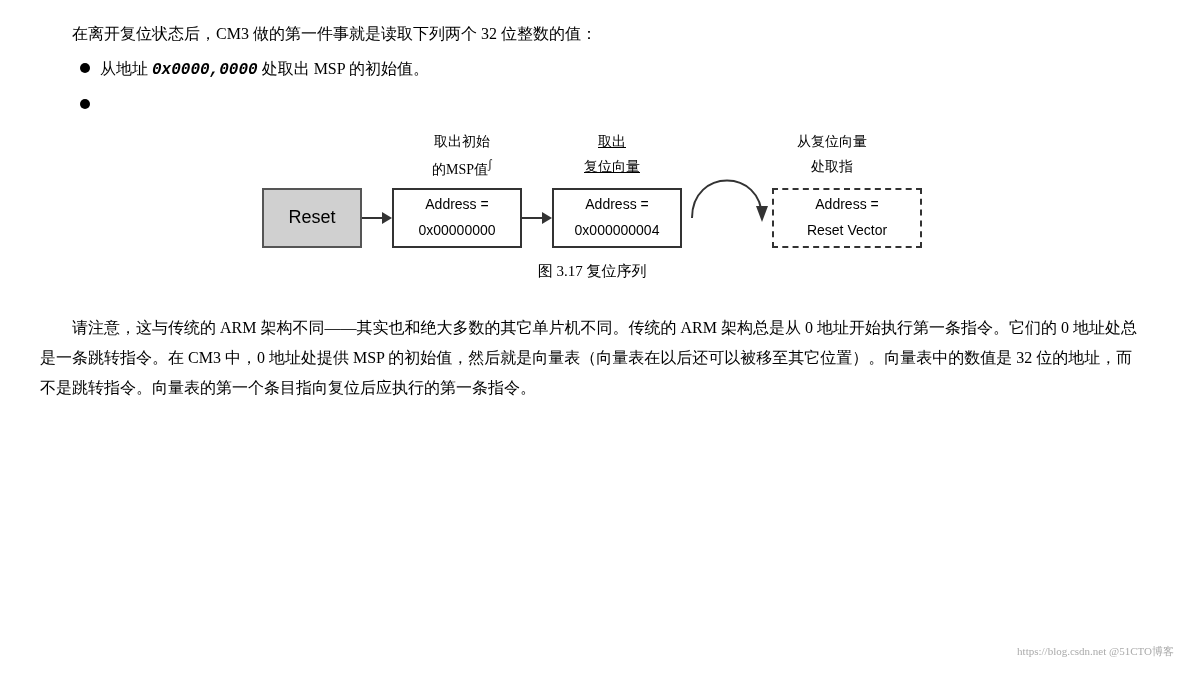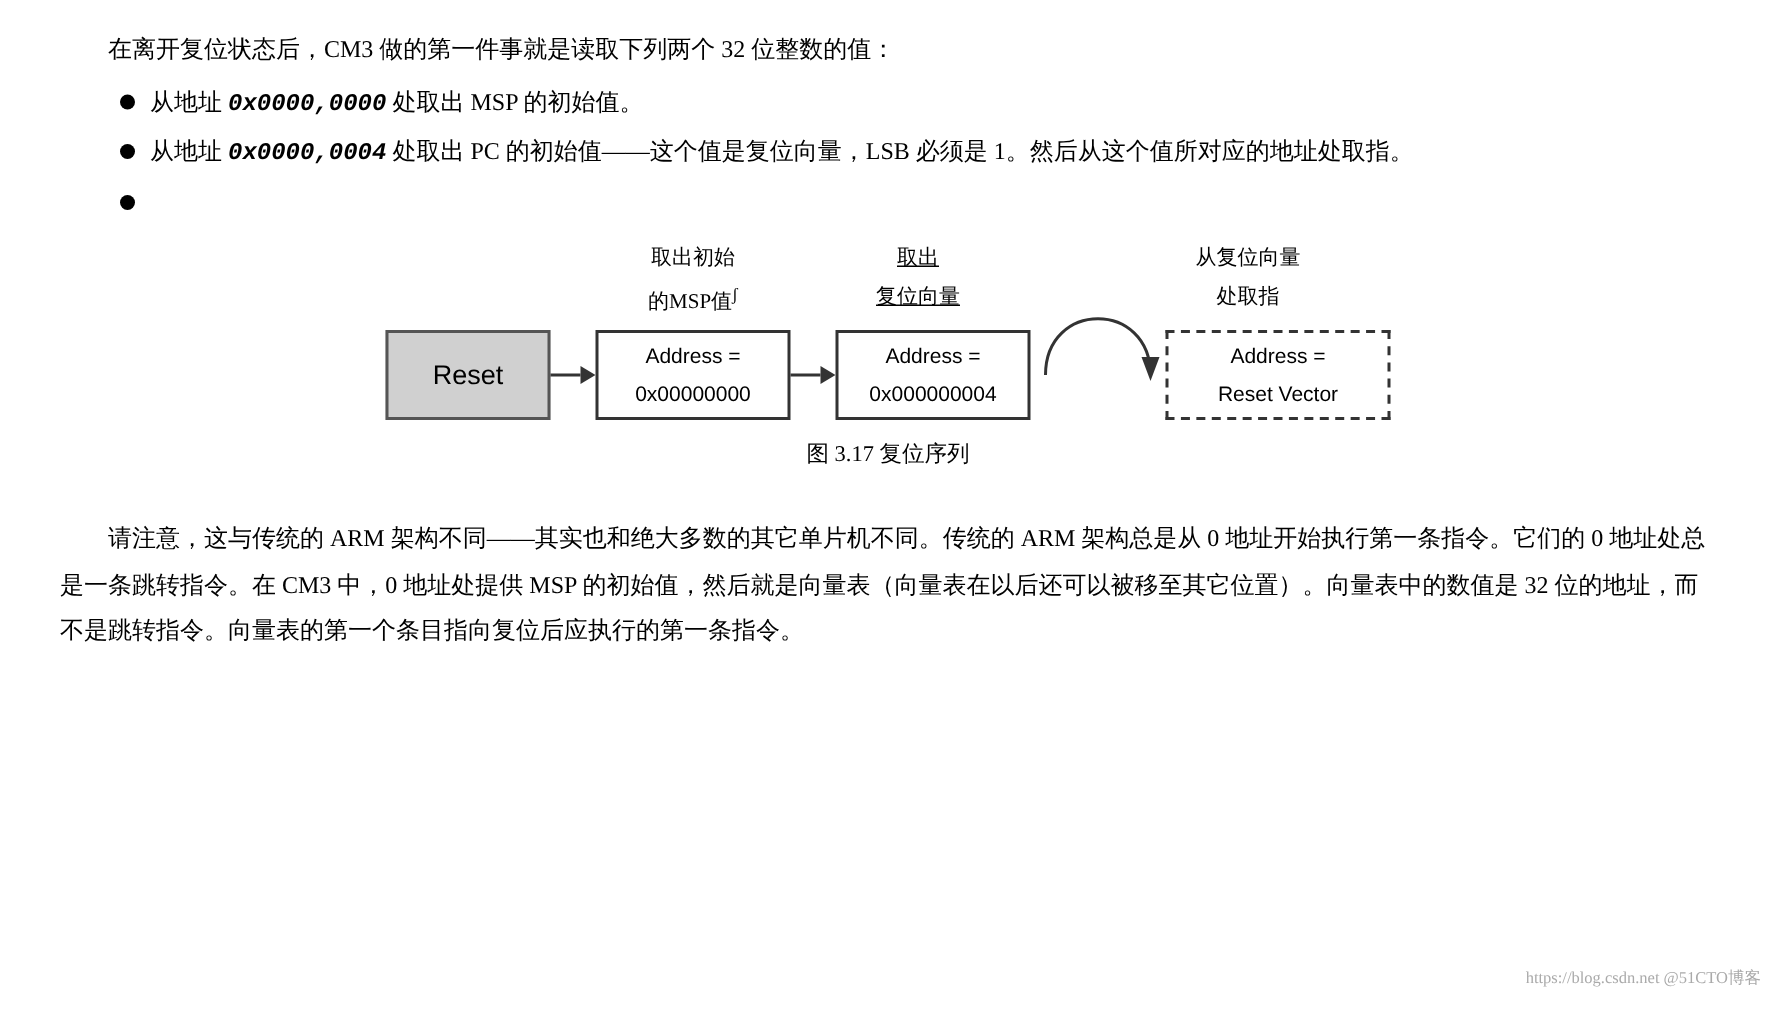--- a/index.html
+++ b/index.html
@@ -76,21 +76,21 @@
     .label-group-3 {
       width: 180px;
       margin-left: 60px;
     }
     .diagram-row {
       display: flex;
       align-items: center;
       gap: 0;
     }
     .reset-box {
-      width: 110px;
+      width: 100px;
       height: 60px;
       background: #d0d0d0;
       border: 2px solid #555;
       display: flex;
       align-items: center;
       justify-content: center;
       font-size: 18px;
       font-family: Arial, sans-serif;
     }
     .arrow-line {
@@ -170,26 +170,20 @@
     <span>在离开复位状态后，CM3 做的第一件事就是读取下列两个 32 位整数的值：</span>
   </p>
 
   <ul class="bullet-list">
     <li>
       <span class="bullet-dot"></span>
       <span class="bullet-text">
         从地址 <strong class="code">0x0000,0000</strong> 处取出 MSP 的初始值。
       </span>
     </li>
-    <li>
-      <span class="bullet-dot"></span>
-      <span class="bullet-text">
-        从地址 <strong class="code">0x0000,0004</strong> 处取出 PC 的初始值——这个值是复位向量，LSB 必须是 1。然后从这个值所对应的地址处取指。
-      </span>
-    </li>
   </ul>
 
   <div class="empty-bullet">
     <span class="bullet-dot"></span>
   </div>
 
   <div class="diagram-section">
 
     <div class="diagram-labels">
       <div class="label-group label-group-1">

